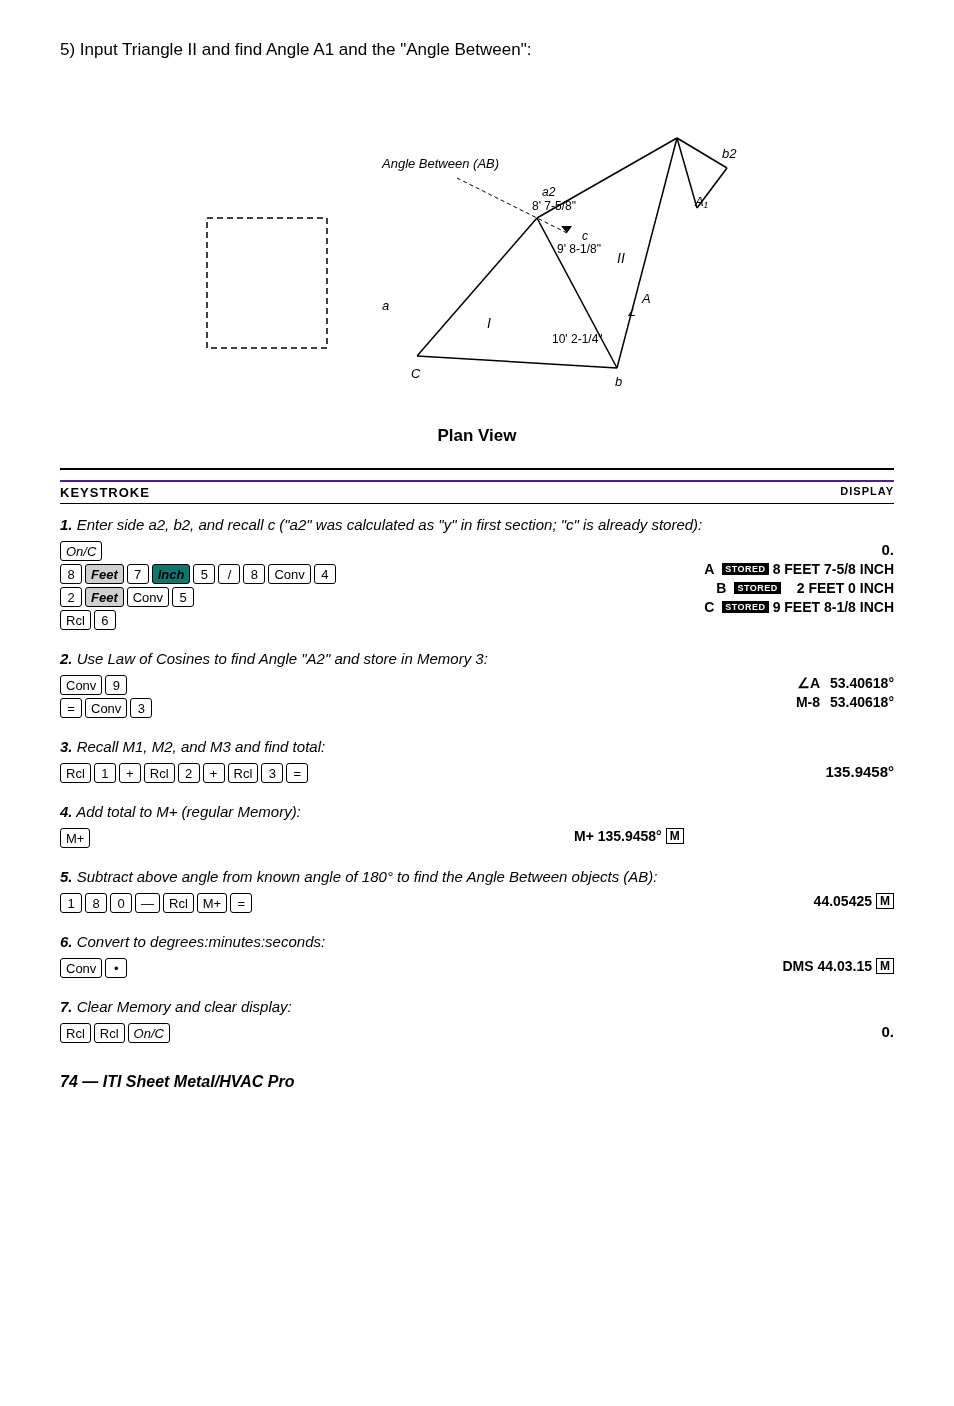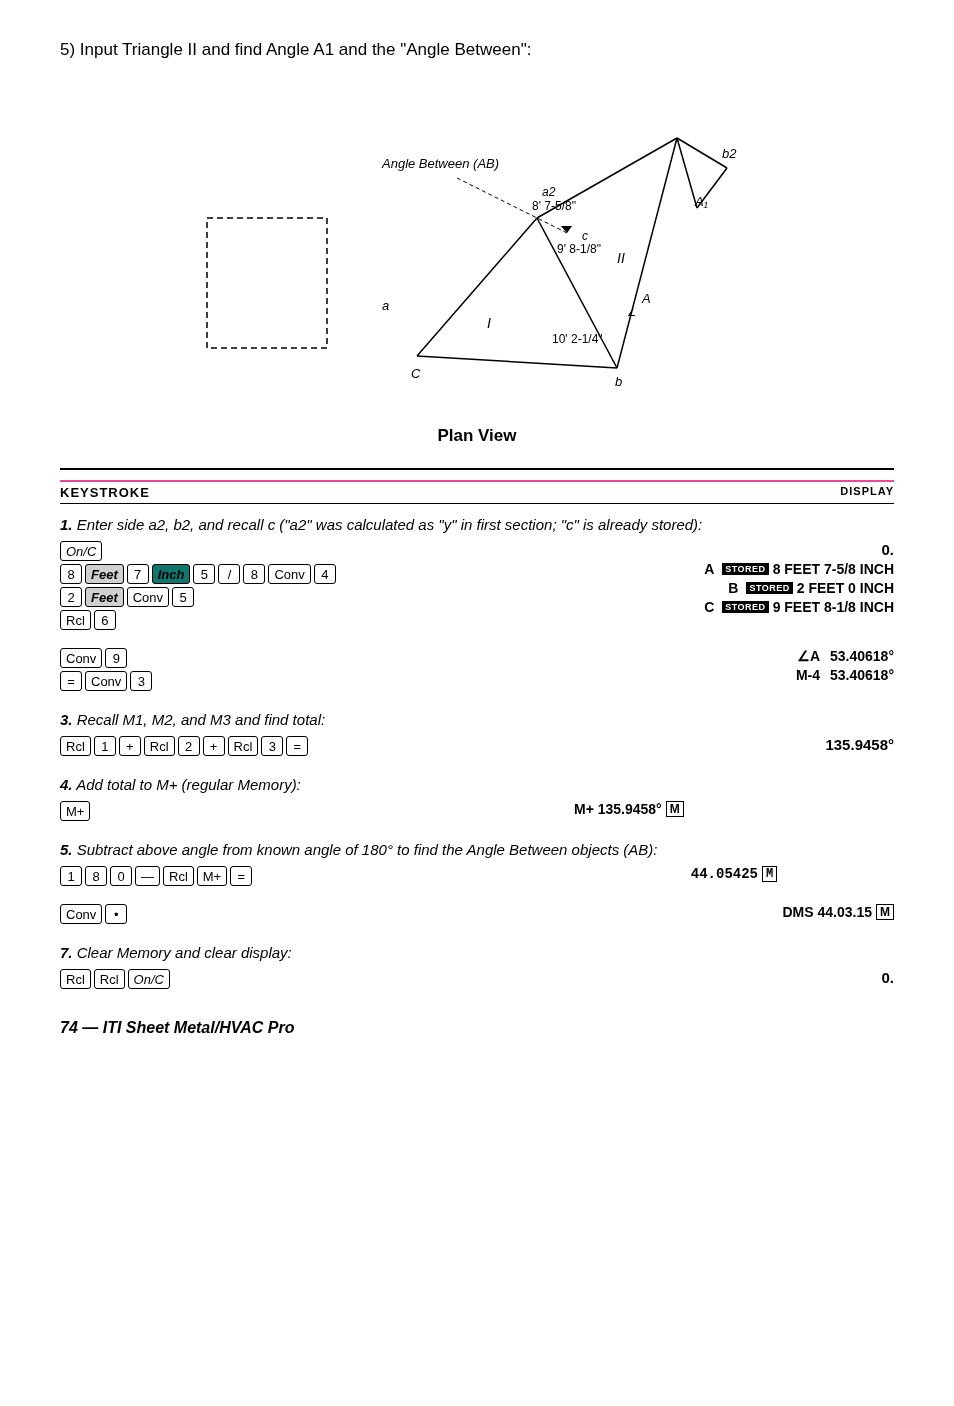--- a/index.html
+++ b/index.html
@@ -34,21 +34,21 @@
       text-align: center;
       font-size: 17px;
       font-weight: bold;
       margin-bottom: 22px;
     }
 
     
     .ks-header {
       display: flex;
       justify-content: space-between;
-      border-top: 2px solid #ec4899;
+      border-top: 2px solid #4c1d95;
       border-bottom: 1px solid #000;
       padding: 3px 0;
       margin-bottom: 10px;
     }
     .ks-header-left {
       font-size: 13px;
       font-weight: bold;
       letter-spacing: 1px;
     }
     .ks-header-right {
@@ -245,50 +245,51 @@
             <span style="font-weight: bold; font-size: 15px;">0.</span>
           </div>
           <div style="display: flex; align-items: center; justify-content: flex-end;">
             <span style="font-weight: bold; margin-right: 8px; font-size: 14px;">A</span>
             <span class="stored-badge">STORED</span>
             <span style="font-weight: bold; font-size: 14px;">8 FEET 7-5/8 INCH</span>
           </div>
           <div style="display: flex; align-items: center; justify-content: flex-end;">
             <span style="font-weight: bold; margin-right: 8px; font-size: 14px;">B</span>
             <span class="stored-badge">STORED</span>
-            <span style="font-weight: bold; font-size: 14px;">2 FEET 0 INCH</span>
+            <span style="font-weight: bold; font-size: 14px; margin-left: 12px;">2 FEET 0 INCH</span>
           </div>
           <div style="display: flex; align-items: center; justify-content: flex-end;">
             <span style="font-weight: bold; margin-right: 8px; font-size: 14px;">C</span>
             <span class="stored-badge">STORED</span>
             <span style="font-weight: bold; font-size: 14px;">9 FEET 8-1/8 INCH</span>
           </div>
         </div>
       </div>
     </div>
     <div class="step">
+      <p class="step-text"><strong>2.</strong> Use Law of Cosines to find Angle "A2" and store in Memory 3:</p>
       <div class="step-row-single" style="display: flex; justify-content: space-between; align-items: flex-start;">
         <div class="keystrokes">
           <div class="key-line">
             <span class="key">Conv</span>
             <span class="key">9</span>
           </div>
           <div class="key-line">
             <span class="key">=</span>
             <span class="key">Conv</span>
             <span class="key">3</span>
           </div>
         </div>
         <div style="display: flex; flex-direction: column; align-items: flex-end; gap: 3px; min-width: 320px;">
           <div style="display: flex; align-items: center; justify-content: flex-end;">
             <span style="font-weight: bold; margin-right: 10px; font-size: 14px;">∠A</span>
             <span style="font-weight: bold; font-size: 14px;">53.40618°</span>
           </div>
           <div style="display: flex; align-items: center; justify-content: flex-end;">
-            <span style="font-weight: bold; margin-right: 10px; font-size: 14px;">M-4</span>
+            <span style="font-weight: bold; margin-right: 10px; font-size: 14px;">M-8</span>
             <span style="font-weight: bold; font-size: 14px;">53.40618°</span>
           </div>
         </div>
       </div>
     </div>
     <div class="step">
       <p class="step-text"><strong>3.</strong> Recall M1, M2, and M3 and find total:</p>
       <div class="step-row-single" style="display: flex; justify-content: space-between; align-items: flex-start;">
         <div class="keystrokes">
           <div class="key-line">
@@ -333,29 +334,30 @@
           <div class="key-line">
             <span class="key">1</span>
             <span class="key">8</span>
             <span class="key">0</span>
             <span class="key">—</span>
             <span class="key">Rcl</span>
             <span class="key">M+</span>
             <span class="key">=</span>
           </div>
         </div>
-        <div style="display: flex; flex-direction: column; align-items: center; gap: 3px; min-width: 320px; font-family: Liberation Mono, monospace;">
+        <div style="display: flex; flex-direction: column; align-items: flex-end; gap: 3px; min-width: 320px;">
           <div style="display: flex; align-items: center; justify-content: flex-end;">
             <span style="font-weight: bold; font-size: 14px;">44.05425 </span>
             <span class="m-box">M</span>
           </div>
         </div>
       </div>
     </div>
     <div class="step">
+      <p class="step-text"><strong>6.</strong> Convert to degrees:minutes:seconds:</p>
       <div class="step-row-single" style="display: flex; justify-content: space-between; align-items: flex-start;">
         <div class="keystrokes">
           <div class="key-line">
             <span class="key">Conv</span>
             <span class="key">•</span>
           </div>
         </div>
         <div style="display: flex; flex-direction: column; align-items: flex-end; gap: 3px; min-width: 320px;">
           <div style="display: flex; align-items: center; ">
             <span style="font-weight: bold; font-size: 14px;">DMS  44.03.15 </span>

